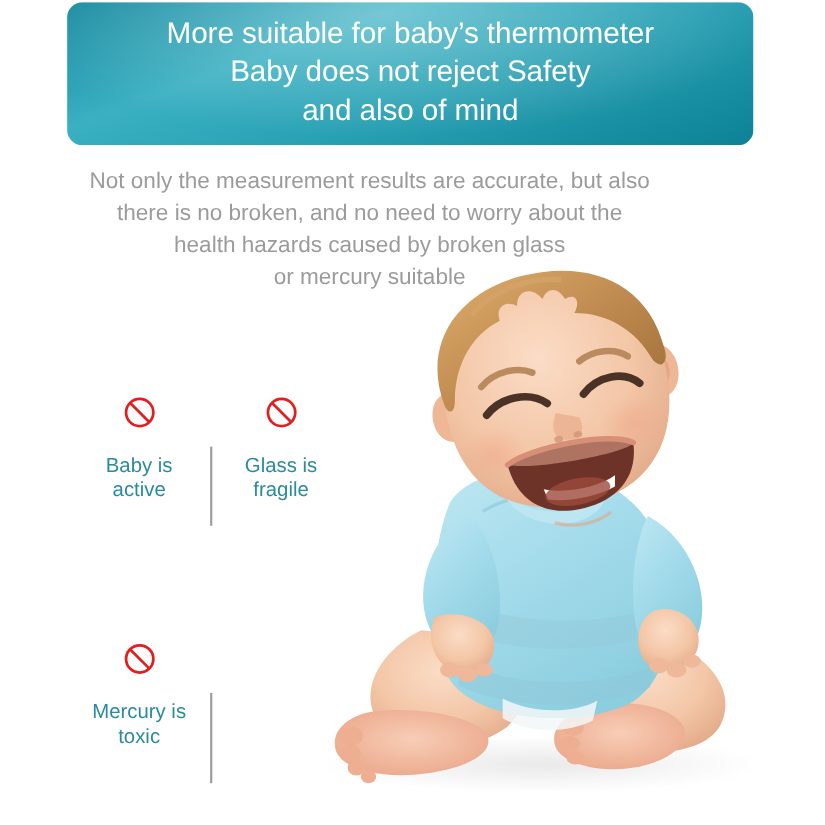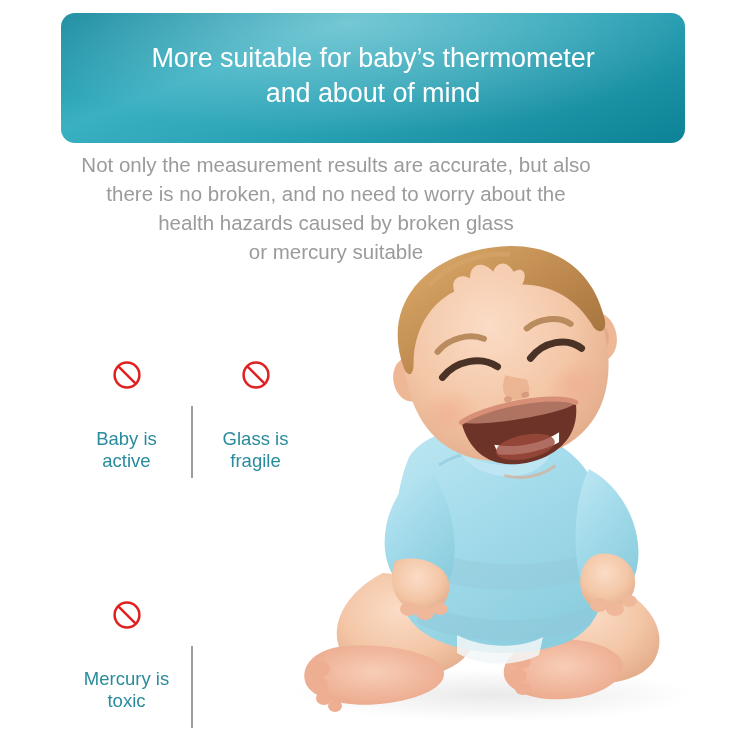--- a/index.html
+++ b/index.html
@@ -31,21 +31,20 @@
         rgba(255,255,255,0.30) 0%,
         rgba(255,255,255,0.14) 38%,
         rgba(255,255,255,0.00) 72%),
       linear-gradient(160deg, #14889d 0%, #3ab0c2 32%, #2ba3b6 55%, #0d8296 100%);
     box-sizing: border-box;
     display: flex;
     flex-direction: column;
     align-items: center;
     justify-content: center;
     padding: 2px 0 6px 0;
-    margin-top: 11px;
   }
   .banner-line {
     color: #ffffff;
     font-size: 27px;
     line-height: 35px;
     letter-spacing: -0.1px;
     white-space: nowrap;
     text-align: center;
   }
 
@@ -87,21 +86,20 @@
     position: relative;
     display: flex;
     align-items: flex-start;
   }
   .feature-row.row2 { margin-top: 128px; }
   .feature-cell {
     width: 129px;
     display: flex;
     flex-direction: column;
     align-items: center;
-    gap: 16px;
   }
   .feature-cell.right { }
 
   .ban-icon {
     width: 30px;
     height: 30px;
     display: block;
   }
   .feature-label {
     margin-top: 22px;
@@ -124,21 +122,22 @@
     height: 82px;
   }
 </style>
 </head>
 <body>
 
 <div id="page">
 
   <div class="banner">
     <div class="banner-line">More suitable for baby’s thermometer</div>
-    <div class="banner-line">and about of mind</div>
+    <div class="banner-line">Baby does not reject Safety</div>
+    <div class="banner-line">and also of mind</div>
   </div>
 
   <div class="subtitle">
     <div>Not only the measurement results are accurate, but also</div>
     <div>there is no broken, and no need to worry about the</div>
     <div>health hazards caused by broken glass</div>
     <div>or mercury suitable</div>
   </div>
 
   <div class="photo">

